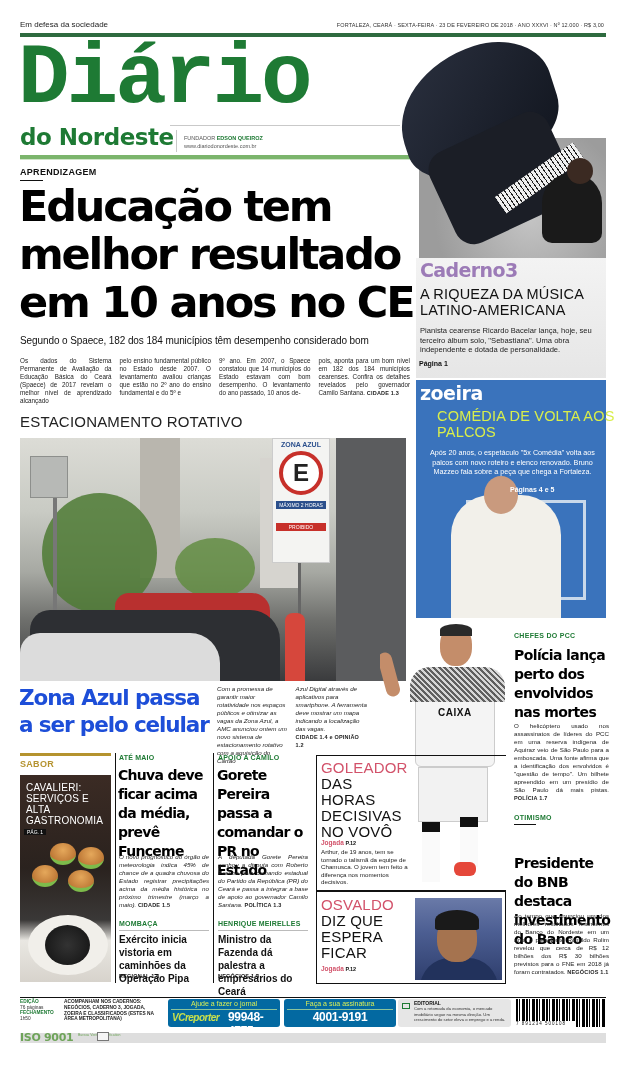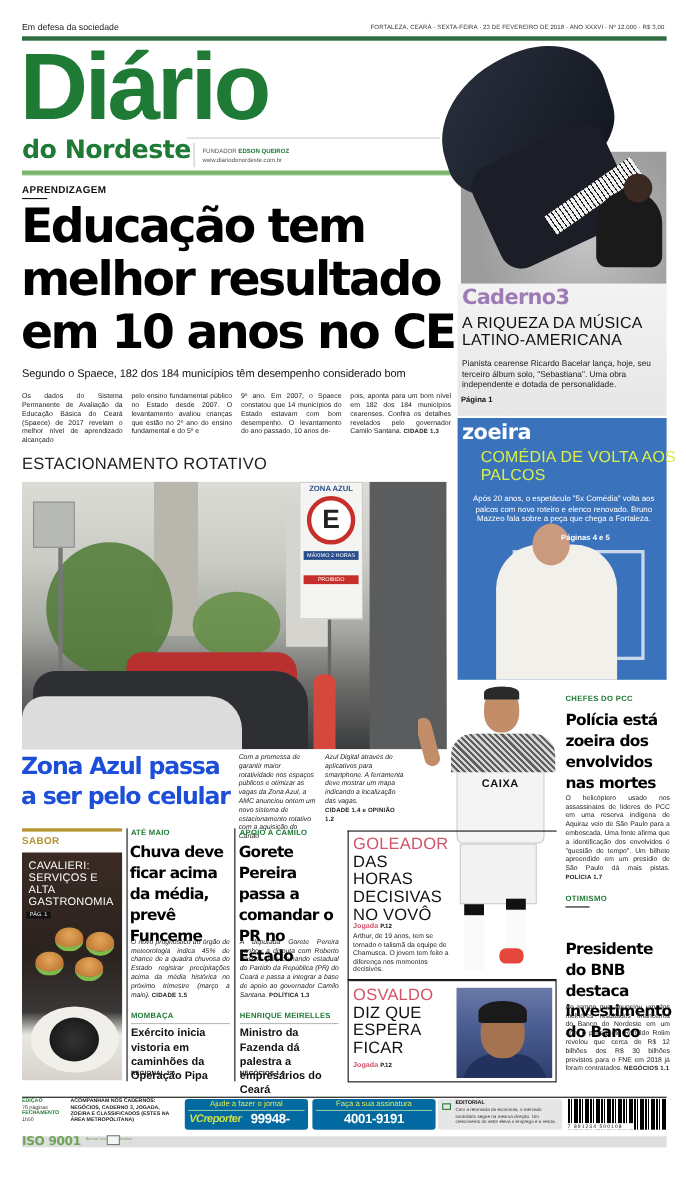--- a/index.html
+++ b/index.html
@@ -6,21 +6,21 @@
   html, body { width: 624px; height: 1071px; background: #ffffff; overflow: hidden; }
   body { position: relative; font-family: "Liberation Sans", sans-serif; color: #111; }
   .abs { position: absolute; }
 
   
   .top-motto { left: 20px; top: 20px; font-size: 8px; color: #222; }
   .top-date { right: 20px; top: 22px; font-size: 5.5px; color: #333; letter-spacing: 0.1px; }
   .top-bar { left: 20px; top: 33px; width: 586px; height: 4px; background: #2e6b3f; }
 
   
-  .logo-main { left: 18px; top: 36px; font-family: Liberation Sans, sans-serif; font-weight: bold; font-size: 86px; line-height: 86px; color: #1e7a34; letter-spacing: -3px; }
+  .logo-main { left: 18px; top: 36px; font-family: Liberation Mono, monospace; font-weight: bold; font-size: 86px; line-height: 86px; color: #1e7a34; letter-spacing: -3px; }
   .logo-sub { left: 20px; top: 124px; font-family: "DejaVu Sans", sans-serif; font-weight: bold; font-size: 23px; color: #1e7a34; letter-spacing: -0.5px; }
   .logo-rule { left: 170px; top: 125px; width: 230px; height: 1px; background: #c9c9c9; }
   .logo-vline { left: 176px; top: 130px; width: 1px; height: 22px; background: #c9c9c9; }
   .founder { left: 184px; top: 134px; font-size: 5.5px; color: #555; line-height: 8px; }
   .founder b { color: #1e7a34; }
   .green-rule { left: 20px; top: 155px; width: 400px; height: 4px; background: #7bb56c; }
   .green-rule2 { left: 20px; top: 159px; width: 400px; height: 1px; background: #cfe5c8; }
 
   
   .kicker { left: 20px; top: 167px; font-size: 9px; font-weight: bold; letter-spacing: 0.3px; }
@@ -246,21 +246,21 @@
   <div class="pl-caixa">CAIXA</div>
   <div class="pl-head"></div>
   <div class="pl-hair"></div>
   <div class="pl-shorts"></div>
   <div class="pl-sock1"></div>
   <div class="pl-sock2"></div>
   <div class="pl-boot"></div>
 </div>
 
 <div class="abs pcc-kicker">CHEFES DO PCC</div>
-<h3 class="abs pcc-head">Polícia está zoeira dos envolvidos nas mortes</h3>
+<h3 class="abs pcc-head">Polícia lança perto dos envolvidos nas mortes</h3>
 <div class="abs pcc-body"><span>O helicóptero usado nos assassinatos de líderes do PCC em uma reserva indígena de Aquiraz veio de São Paulo para a emboscada. Uma fonte afirma que a identificação dos envolvidos é "questão de tempo". Um bilhete apreendido em um presídio de São Paulo dá mais pistas.</span> <span class="ref">POLÍCIA 1.7</span></div>
 
 <div class="abs bnb-kicker">OTIMISMO</div>
 <div class="abs bnb-kline"></div>
 <h3 class="abs bnb-head">Presidente do BNB destaca investimento do Banco</h3>
 <div class="abs bnb-body"><span>Ao tempo que anunciou um dos melhores resultados financeiros do Banco do Nordeste em um ano, o presidente Romildo Rolim revelou que cerca de R$ 12 bilhões dos R$ 30 bilhões previstos para o FNE em 2018 já foram contratados.</span> <span class="ref">NEGÓCIOS 1.1</span></div>
 
 <div class="abs sabor-bar"></div>
 <div class="abs sabor-kicker">SABOR</div>
 <div class="abs sabor-photo">

